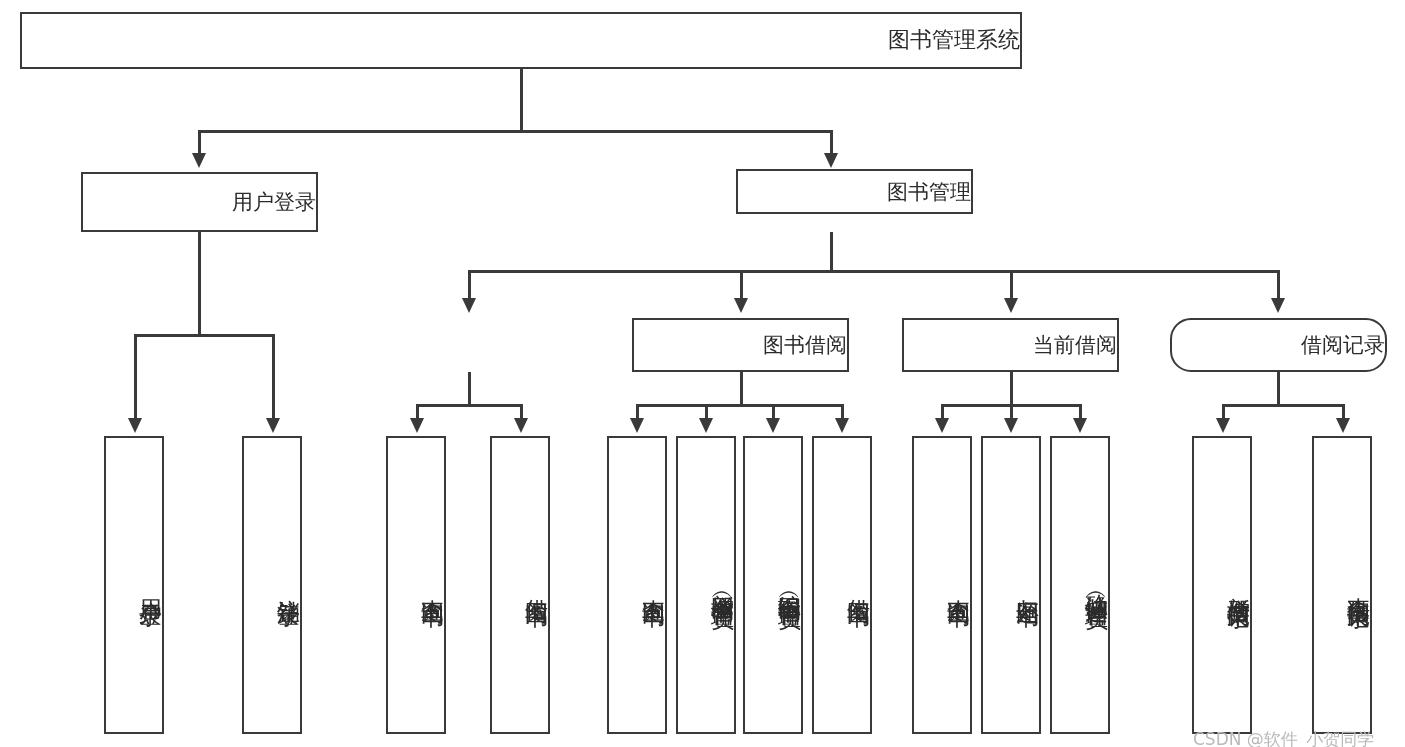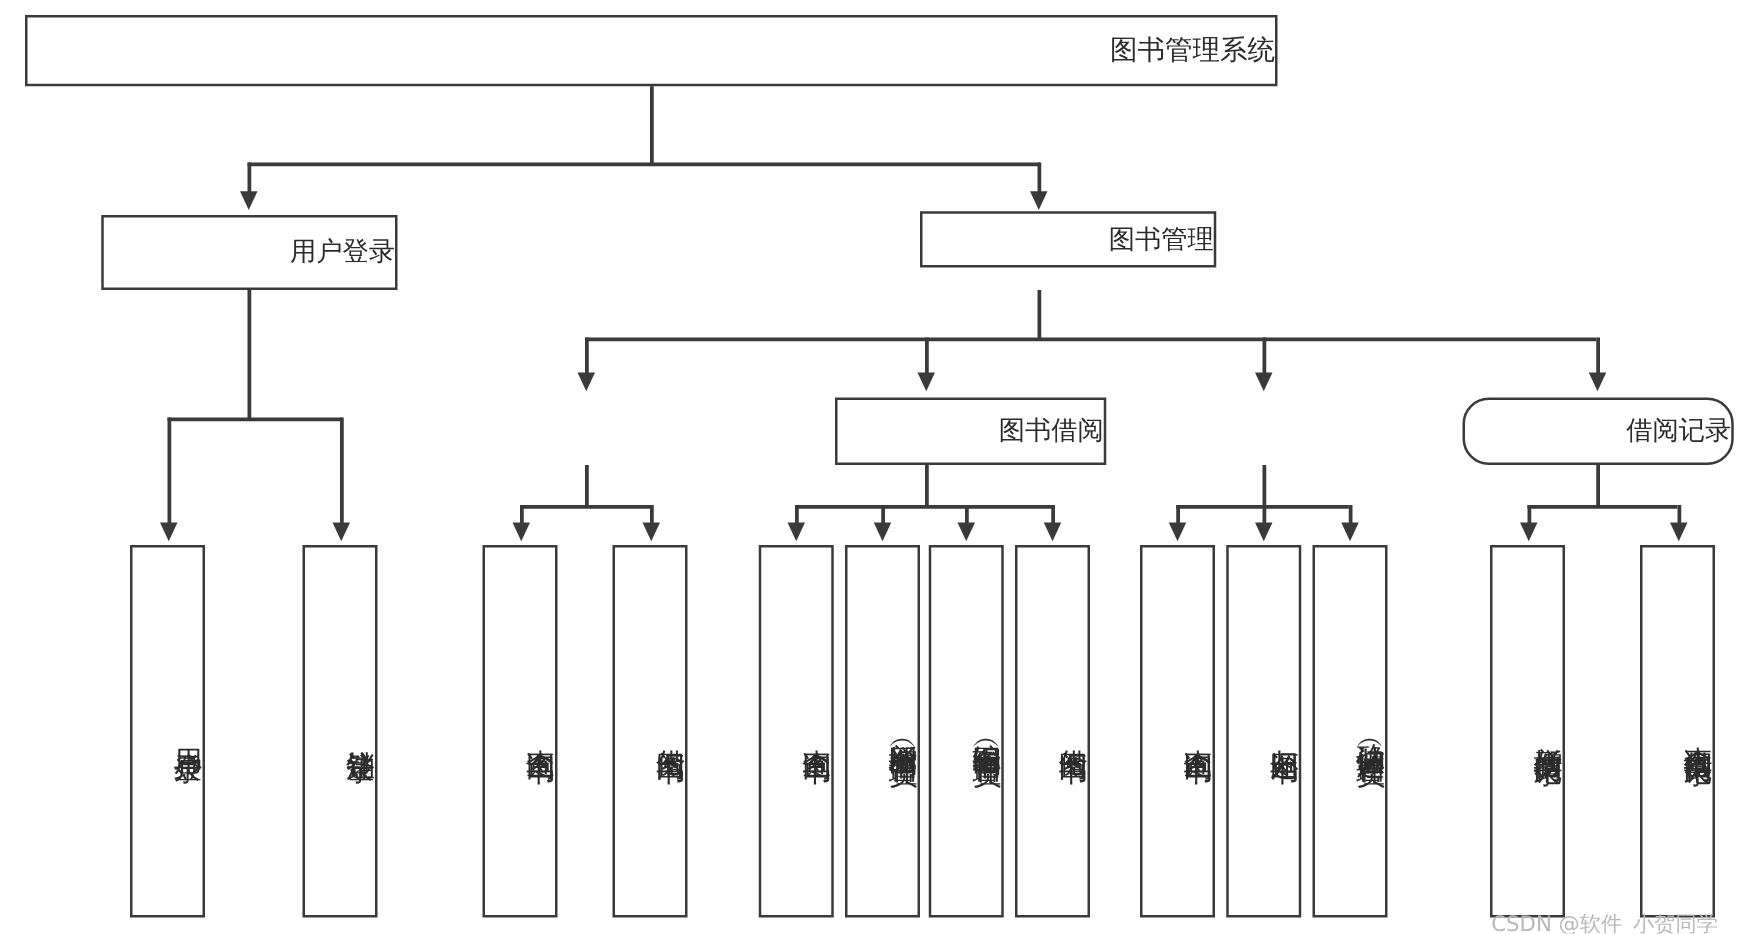--- a/index.html
+++ b/index.html
@@ -99,22 +99,25 @@
 
   <div class="ln v" style="left:740px;top:270px;height:30px;"></div>
   <div class="arw" style="left:734px;top:298px;"></div>
 
   <div class="ln v" style="left:1010px;top:270px;height:30px;"></div>
   <div class="arw" style="left:1004px;top:298px;"></div>
 
   <div class="ln v" style="left:1277px;top:270px;height:30px;"></div>
   <div class="arw" style="left:1271px;top:298px;"></div>
 
-  <div class="node h-node" style="left:632px;top:318px;width:217px;height:54px;margin-left:36px;">
+  <div class="node h-node" style="left:632px;top:318px;width:217px;height:54px;">
     <span class="lbl">图书借阅</span>
+  </div>
+  <div class="node h-node" style="left:902px;top:318px;width:217px;height:54px;">
+    <span class="lbl">当前借阅</span>
   </div>
   <div class="node h-node" style="left:1170px;top:318px;width:217px;height:54px;border-radius:21px;">
     <span class="lbl">借阅记录</span>
   </div>
 
   <div class="ln v" style="left:468px;top:372px;height:34px;"></div>
   <div class="ln h" style="left:416px;top:404px;width:104px;"></div>
   <div class="ln v" style="left:416px;top:404px;height:16px;"></div>
   <div class="arw" style="left:410px;top:418px;"></div>
   <div class="ln v" style="left:520px;top:404px;height:16px;"></div>

